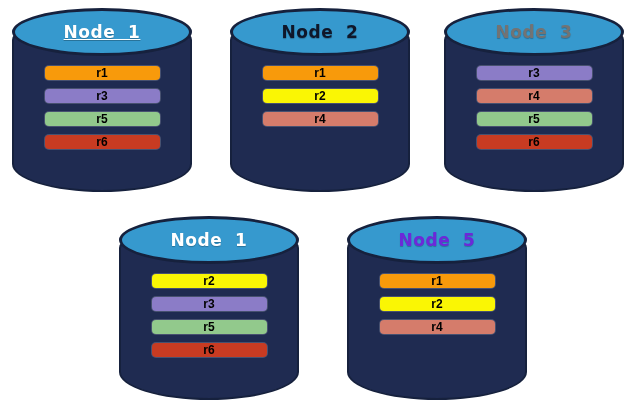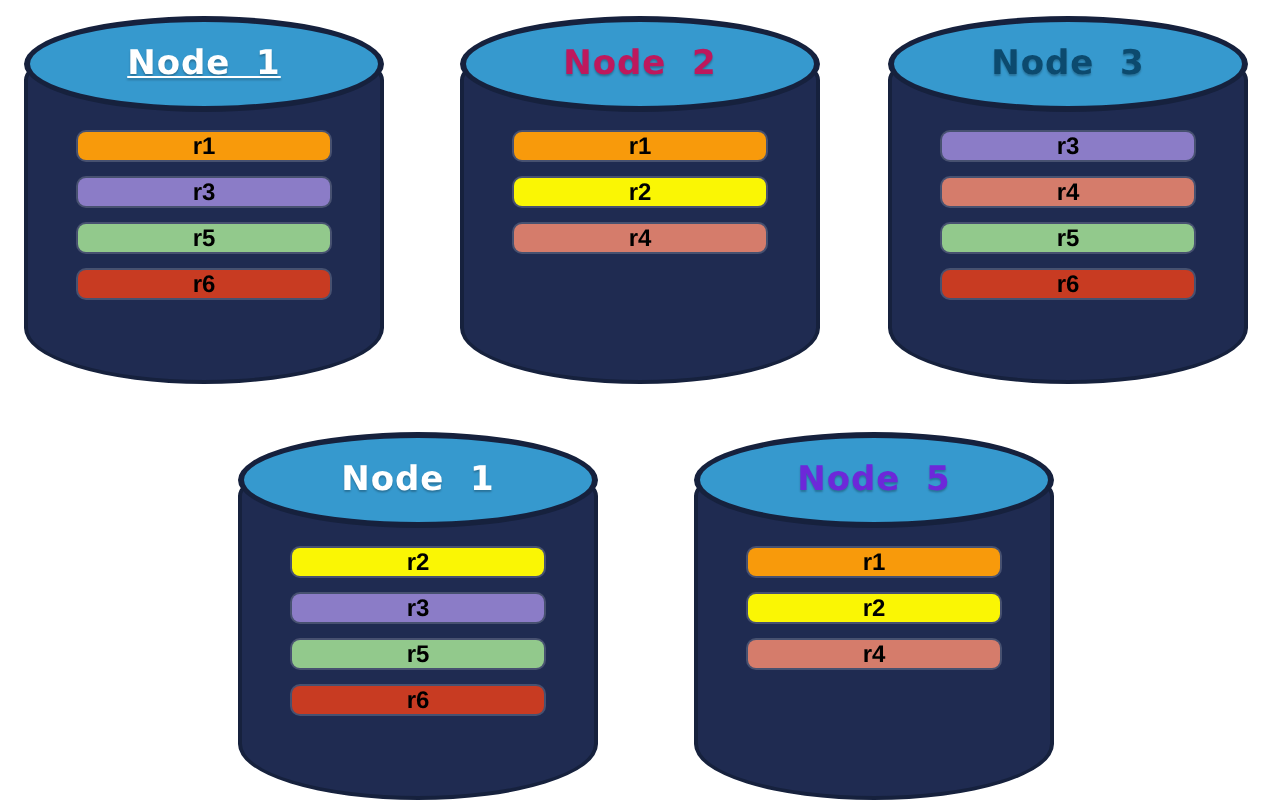--- a/index.html
+++ b/index.html
@@ -63,21 +63,21 @@
     position: absolute;
     left: 0; right: 0;
     top: 58px;
     display: flex;
     flex-direction: column;
     align-items: center;
     gap: 9px;
     z-index: 2;
   }
   .bar {
-    width: 126px;
+    width: 115px;
     height: 14px;
     border-radius: 4px;
     display: flex;
     align-items: center;
     justify-content: center;
     box-shadow: 0 0 0 1px rgba(255,255,255,0.18);
   }
   .bar span {
     font-family: "Liberation Sans", sans-serif;
     font-size: 12px;
@@ -115,40 +115,40 @@
           <span style="color: rgb(0, 0, 0);">r1</span>
         </div>
         <div class="bar" style="background: rgb(250, 246, 4);">
           <span style="color: rgb(0, 0, 0);">r2</span>
         </div>
         <div class="bar" style="background: rgb(213, 124, 107);">
           <span style="color: rgb(0, 0, 0);">r4</span>
         </div>
       </div>
     <div class="cyl-top" style="background: rgb(54, 153, 206); border-color: rgb(22, 33, 61);"></div>
-    <div class="node-title" style="color: #be185d;">Node  2</div>
+    <div class="node-title" style="color: #0f172a;">Node  2</div>
   </div>
     <div class="node pos-3">
     <div class="cyl-body" style="background: rgb(31, 43, 81); border: 2px solid rgb(22, 33, 61);"></div>
     <div class="bars">
         <div class="bar" style="background: rgb(139, 124, 199);">
           <span style="color: rgb(0, 0, 0);">r3</span>
         </div>
         <div class="bar" style="background: rgb(213, 124, 107);">
           <span style="color: rgb(0, 0, 0);">r4</span>
         </div>
         <div class="bar" style="background: rgb(146, 201, 140);">
           <span style="color: rgb(0, 0, 0);">r5</span>
         </div>
         <div class="bar" style="background: rgb(200, 59, 34);">
           <span style="color: rgb(0, 0, 0);">r6</span>
         </div>
       </div>
     <div class="cyl-top" style="background: rgb(54, 153, 206); border-color: rgb(22, 33, 61);"></div>
-    <div class="node-title" style="color: #0c4a6e;">Node  3</div>
+    <div class="node-title" style="color: #737373;">Node  3</div>
   </div>
     <div class="node pos-4">
     <div class="cyl-body" style="background: rgb(31, 43, 81); border: 2px solid rgb(22, 33, 61);"></div>
     <div class="bars">
         <div class="bar" style="background: rgb(250, 246, 4);">
           <span style="color: rgb(0, 0, 0);">r2</span>
         </div>
         <div class="bar" style="background: rgb(139, 124, 199);">
           <span style="color: rgb(0, 0, 0);">r3</span>
         </div>

